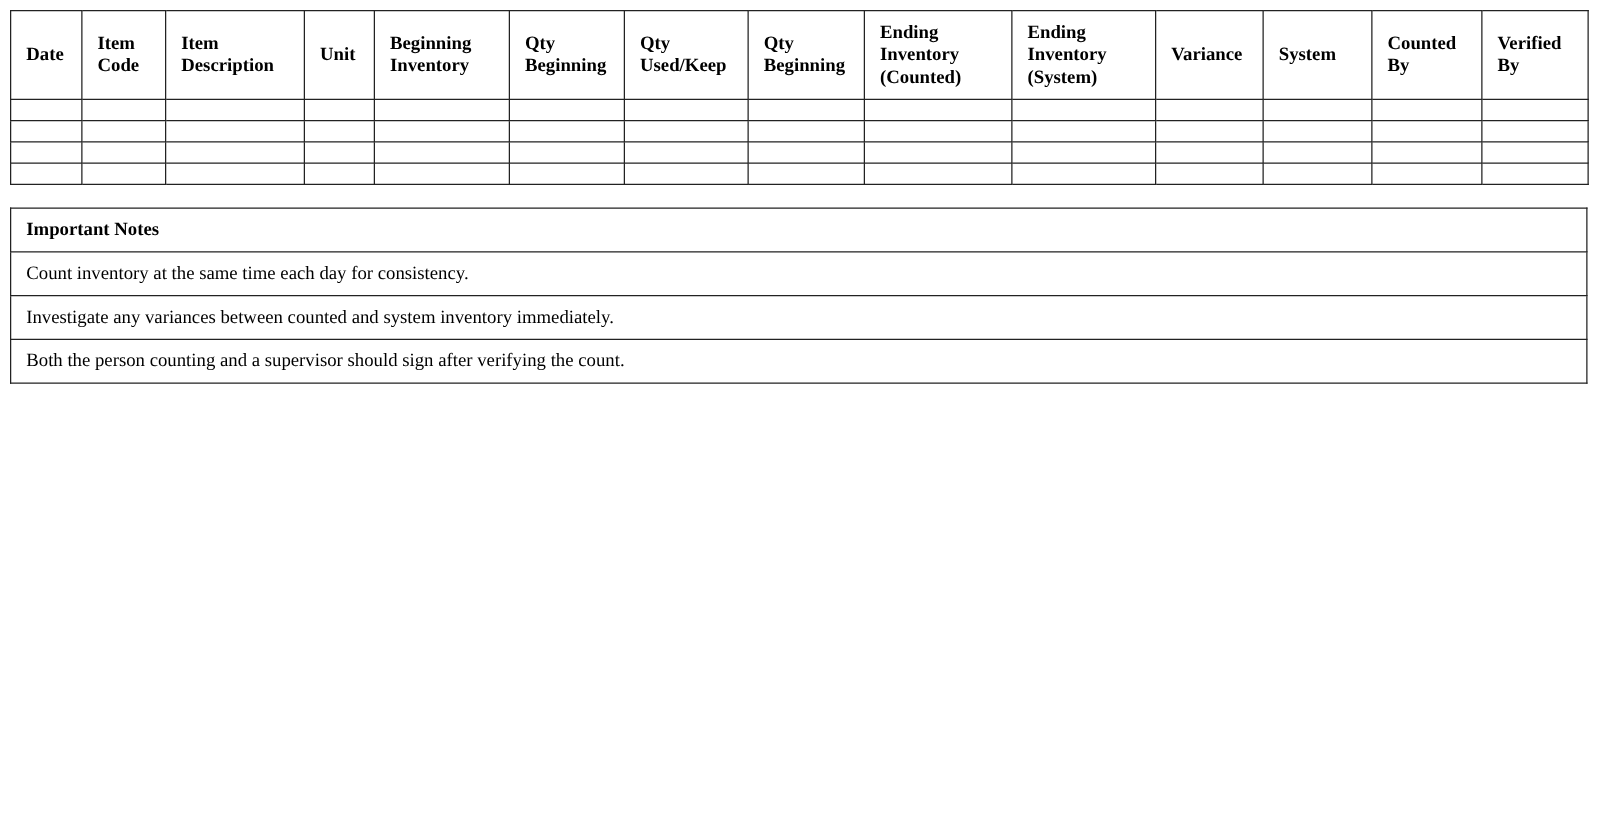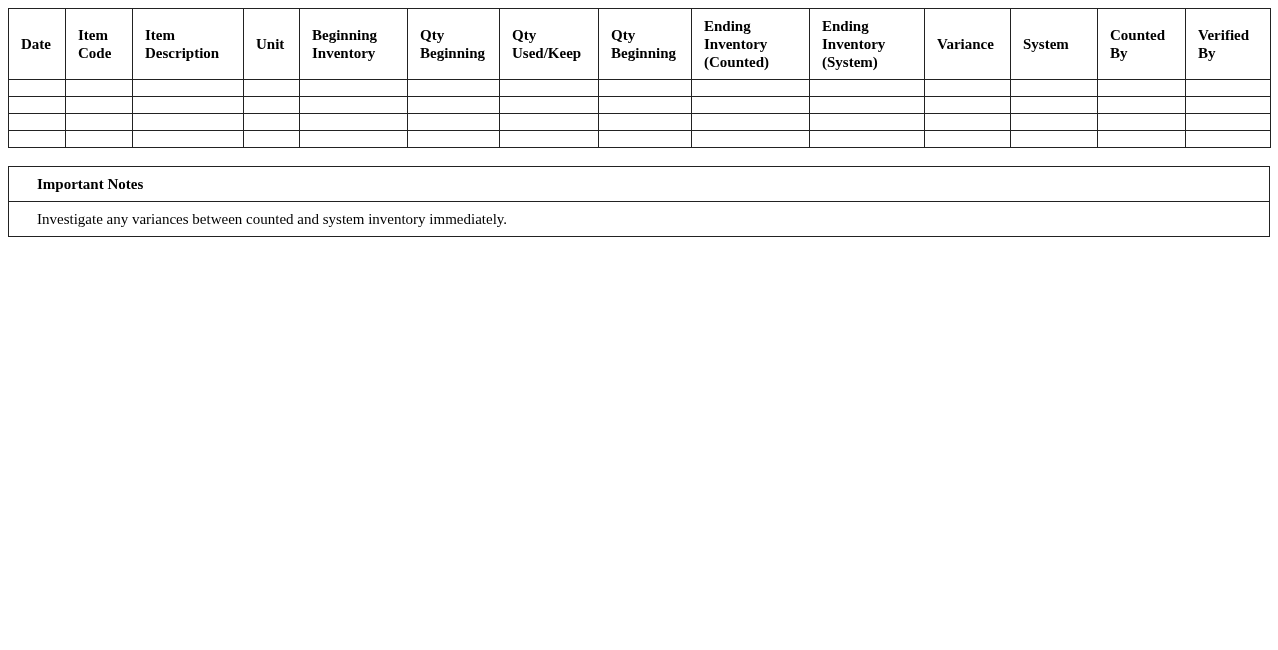--- a/index.html
+++ b/index.html
@@ -23,21 +23,21 @@
       font-weight: bold; font-size: 15px; line-height: 18px;
       height: 70px;
     }
     .inv-table td { height: 16px; padding: 0; }
     .notes-table {
       position: absolute; left: 8px; top: 166px;
       width: 1262px;
     }
     .notes-table td, .notes-table th {
       border: 1px solid #222;
-      padding: 0 28px;
+      padding: 0 12px;
       height: 34px;
       font-size: 15px;
       text-align: left;
       vertical-align: middle;
     }
     .notes-table th { font-weight: bold; }
     .notes-table td { font-weight: normal; }
   </style>
 </head>
 <body>
@@ -146,16 +146,22 @@
 </table>
 
 <table class="notes-table">
   <thead>
     <tr>
       <th>Important Notes</th>
     </tr>
   </thead>
   <tbody>
     <tr>
+        <td>Count inventory at the same time each day for consistency.</td>
+      </tr>
+    <tr>
         <td>Investigate any variances between counted and system inventory immediately.</td>
+      </tr>
+    <tr>
+        <td>Both the person counting and a supervisor should sign after verifying the count.</td>
       </tr>
   </tbody>
 </table>
 
 </body></html>

